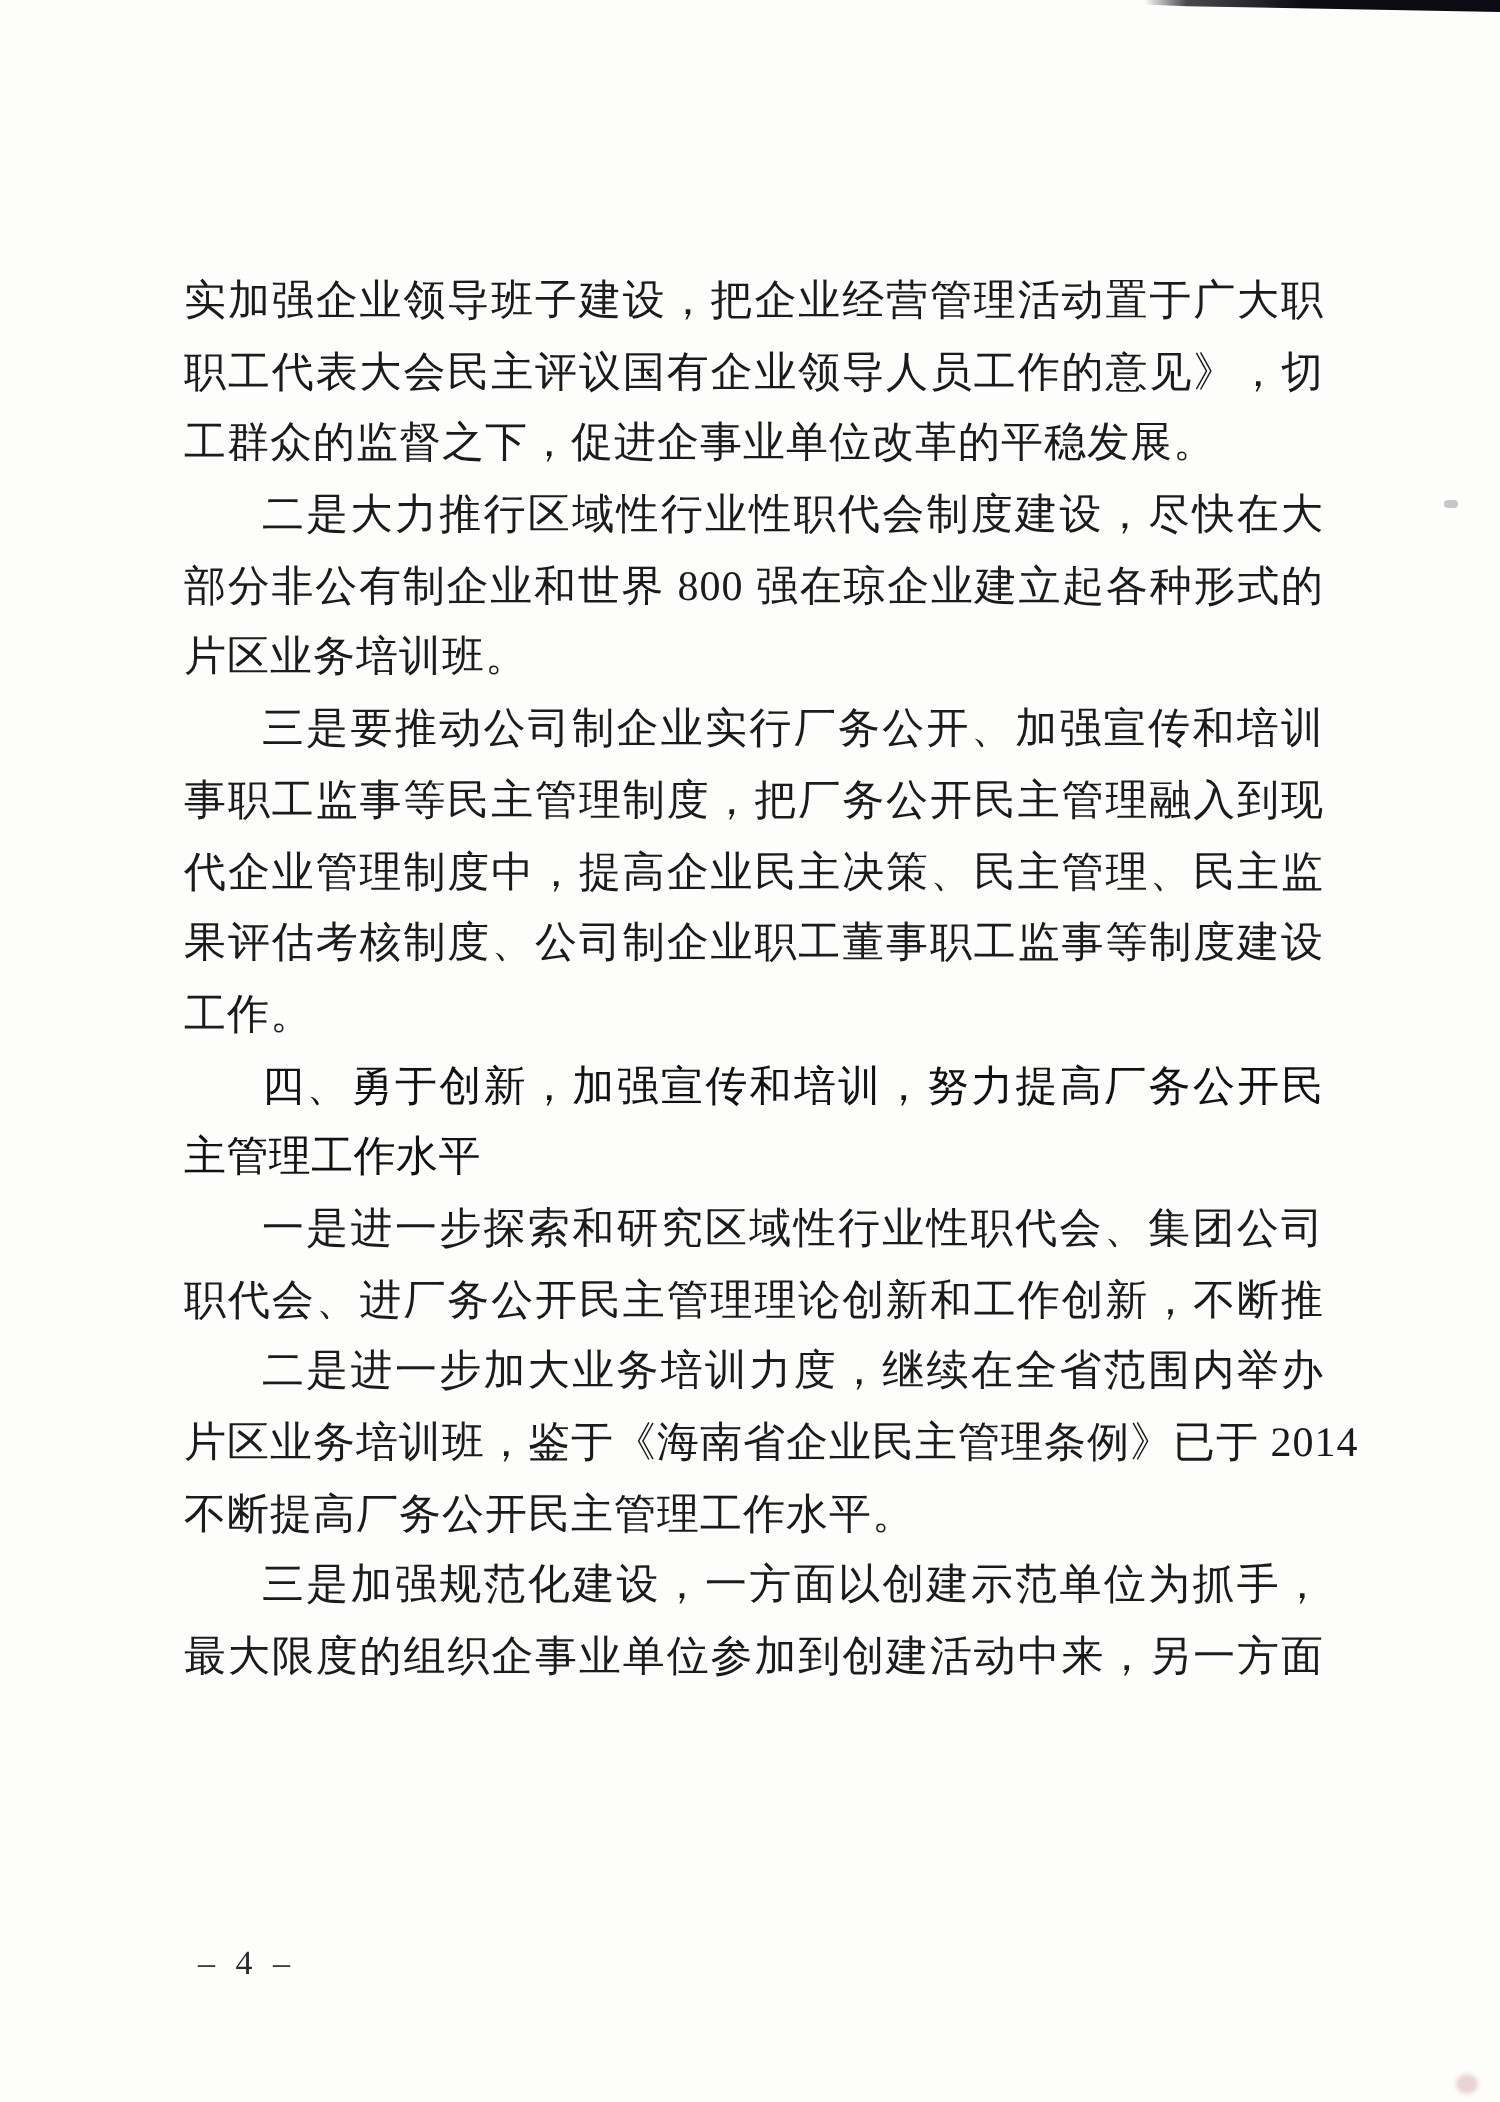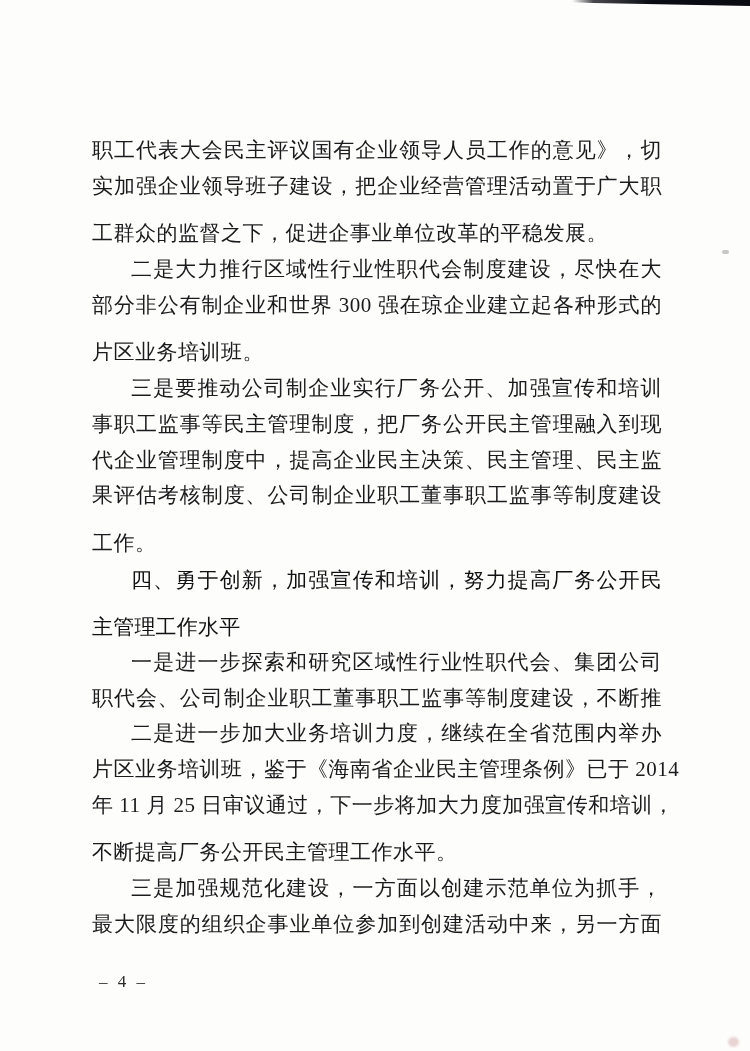--- a/index.html
+++ b/index.html
@@ -50,21 +50,20 @@
     letter-spacing: 0.5px;
     text-align: justify;
     text-align-last: justify;
     white-space: nowrap;
     overflow: visible;
   }
   .line.end {
     text-align: right;
     text-align-last: left;
     white-space: nowrap;
-    margin-top: 12px;
   }
   .line.indent { text-indent: 39px; }
   .line.heading {
     font-family: "Liberation Sans", "DejaVu Sans", sans-serif;
     font-weight: 400;
     color: #121214;
     letter-spacing: 0.2px;
   }
   .page-number {
     position: absolute;
@@ -80,53 +79,52 @@
 
 <div class="page">
 
   <div class="artifact-top"></div>
   <div class="artifact-speck"></div>
   <div class="artifact-smudge"></div>
 
   <main class="text-block">
 
     <section>
+      <div class="line">实加强企业领导班子建设，把企业经营管理活动置于广大职</div>
       <div class="line">职工代表大会民主评议国有企业领导人员工作的意见》，切</div>
-      <div class="line">实加强企业领导班子建设，把企业经营管理活动置于广大职</div>
       <div class="line end">工群众的监督之下，促进企事业单位改革的平稳发展。</div>
     </section>
 
     <section>
       <div class="line indent">二是大力推行区域性行业性职代会制度建设，尽快在大</div>
-      <div class="line">部分非公有制企业和世界 300 强在琼企业建立起各种形式的</div>
+      <div class="line">部分非公有制企业和世界 800 强在琼企业建立起各种形式的</div>
       <div class="line end">片区业务培训班。</div>
     </section>
 
     <section>
       <div class="line indent">三是要推动公司制企业实行厂务公开、加强宣传和培训</div>
       <div class="line">事职工监事等民主管理制度，把厂务公开民主管理融入到现</div>
       <div class="line">代企业管理制度中，提高企业民主决策、民主管理、民主监</div>
       <div class="line">果评估考核制度、公司制企业职工董事职工监事等制度建设</div>
       <div class="line end">工作。</div>
     </section>
 
     <section>
       <div class="line heading indent">四、勇于创新，加强宣传和培训，努力提高厂务公开民</div>
       <div class="line heading end">主管理工作水平</div>
     </section>
 
     <section>
       <div class="line indent">一是进一步探索和研究区域性行业性职代会、集团公司</div>
-      <div class="line">职代会、公司制企业职工董事职工监事等制度建设，不断推</div>
+      <div class="line">职代会、进厂务公开民主管理理论创新和工作创新，不断推</div>
     </section>
 
     <section>
       <div class="line indent">二是进一步加大业务培训力度，继续在全省范围内举办</div>
       <div class="line">片区业务培训班，鉴于《海南省企业民主管理条例》已于 2014</div>
-      <div class="line">年 11 月 25 日审议通过，下一步将加大力度加强宣传和培训，</div>
       <div class="line end">不断提高厂务公开民主管理工作水平。</div>
     </section>
 
     <section>
       <div class="line indent">三是加强规范化建设，一方面以创建示范单位为抓手，</div>
       <div class="line">最大限度的组织企事业单位参加到创建活动中来，另一方面</div>
     </section>
 
   </main>
 

